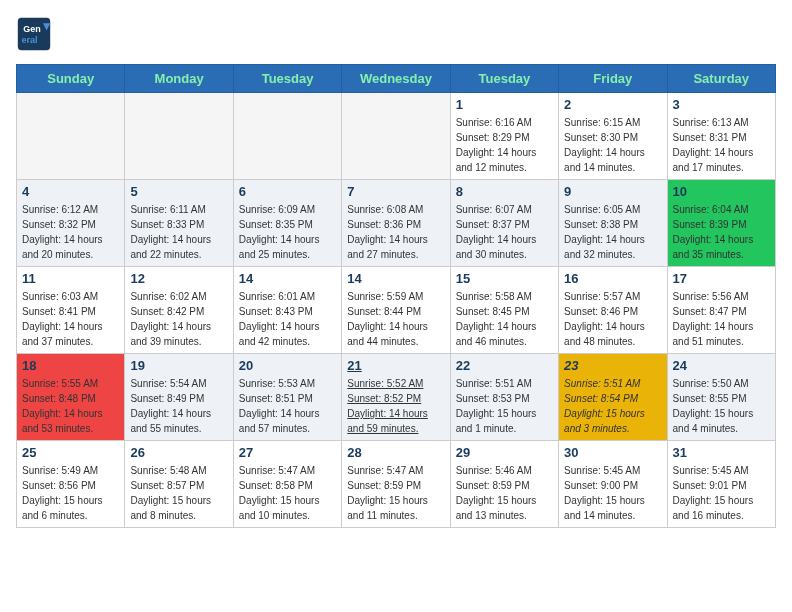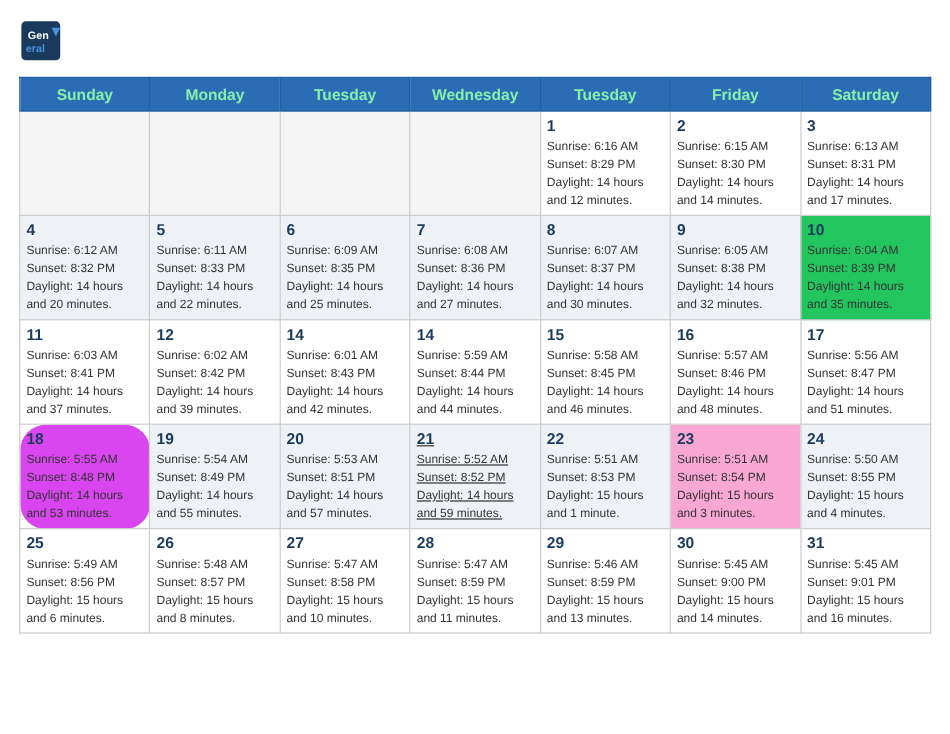--- a/index.html
+++ b/index.html
@@ -259,21 +259,21 @@
         <td>
         <span class="day-number">17</span>
         <div class="day-info">
           Sunrise: 5:56 AM<br>
           Sunset: 8:47 PM<br>
           Daylight: 14 hours and 51 minutes.
         </div>
       </td>
       </tr>
       <tr>
-        <td style="background: #d946ef; border-radius: 21px;">
+        <td style="background: #ef4444;">
         <span class="day-number">18</span>
         <div class="day-info">
           Sunrise: 5:55 AM<br>
           Sunset: 8:48 PM<br>
           Daylight: 14 hours and 53 minutes.
         </div>
       </td>
         <td style="background: rgb(238, 242, 247); margin-left: 44px;">
         <span class="day-number">19</span>
         <div class="day-info">
@@ -299,21 +299,21 @@
         </div>
       </td>
         <td style="background: rgb(238, 242, 247);">
         <span class="day-number">22</span>
         <div class="day-info">
           Sunrise: 5:51 AM<br>
           Sunset: 8:53 PM<br>
           Daylight: 15 hours and 1 minute.
         </div>
       </td>
-        <td style="background: #f9a8d4;">
+        <td style="background: #eab308; font-style: italic;">
         <span class="day-number">23</span>
         <div class="day-info">
           Sunrise: 5:51 AM<br>
           Sunset: 8:54 PM<br>
           Daylight: 15 hours and 3 minutes.
         </div>
       </td>
         <td style="background: rgb(238, 242, 247);">
         <span class="day-number">24</span>
         <div class="day-info">

